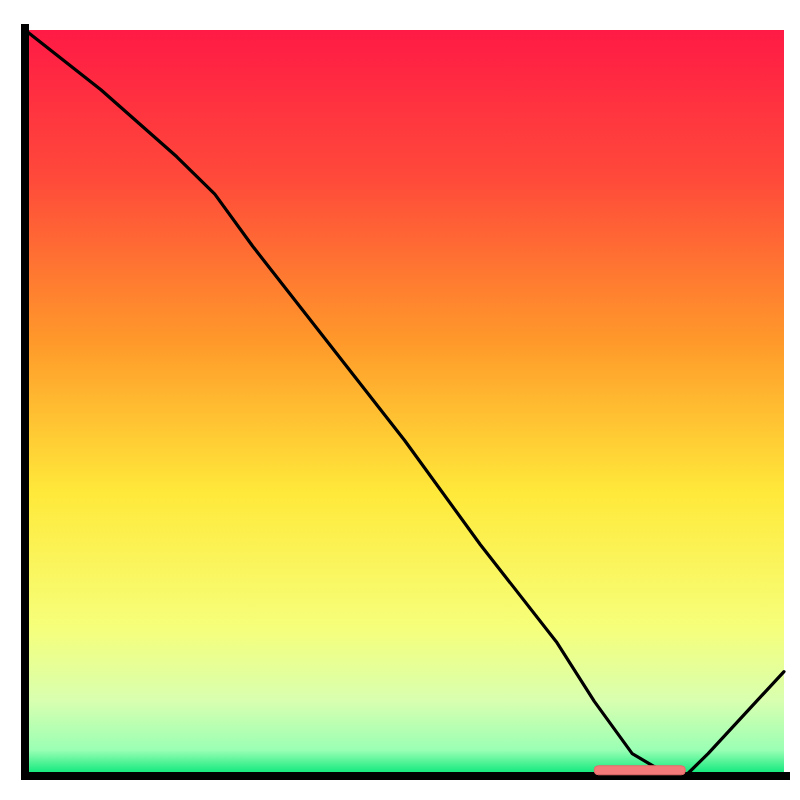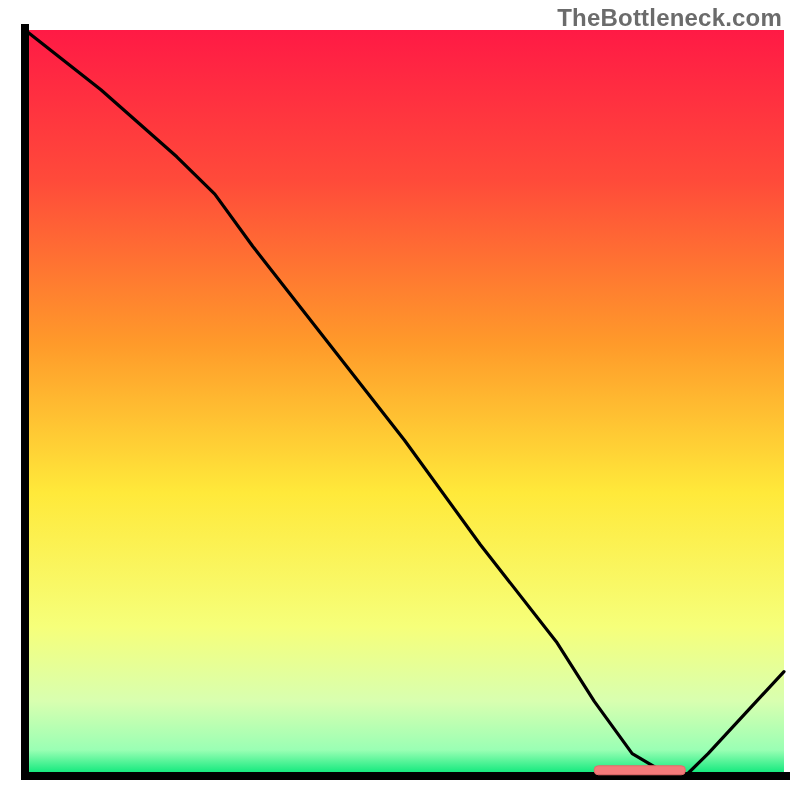--- a/index.html
+++ b/index.html
@@ -28,21 +28,20 @@
   svg {
     position: absolute;
     left: 0;
     top: 0;
   }
 </style>
 </head>
 <body>
 
 <div class="stage">
-  <div class="watermark">TheBottleneck.com</div>
 
   <svg id="chart-svg" width="800" height="800" viewBox="0 0 800 800">
     <defs>
       <linearGradient id="bg-grad" x1="0" y1="0" x2="0" y2="1">
           <stop offset="0.00%" stop-color="#ff1a45"></stop>
           <stop offset="20.00%" stop-color="#ff4a3a"></stop>
           <stop offset="42.00%" stop-color="#ff9a2a"></stop>
           <stop offset="62.00%" stop-color="#ffe93a"></stop>
           <stop offset="80.00%" stop-color="#f6ff7a"></stop>
           <stop offset="90.00%" stop-color="#d8ffb0"></stop>

